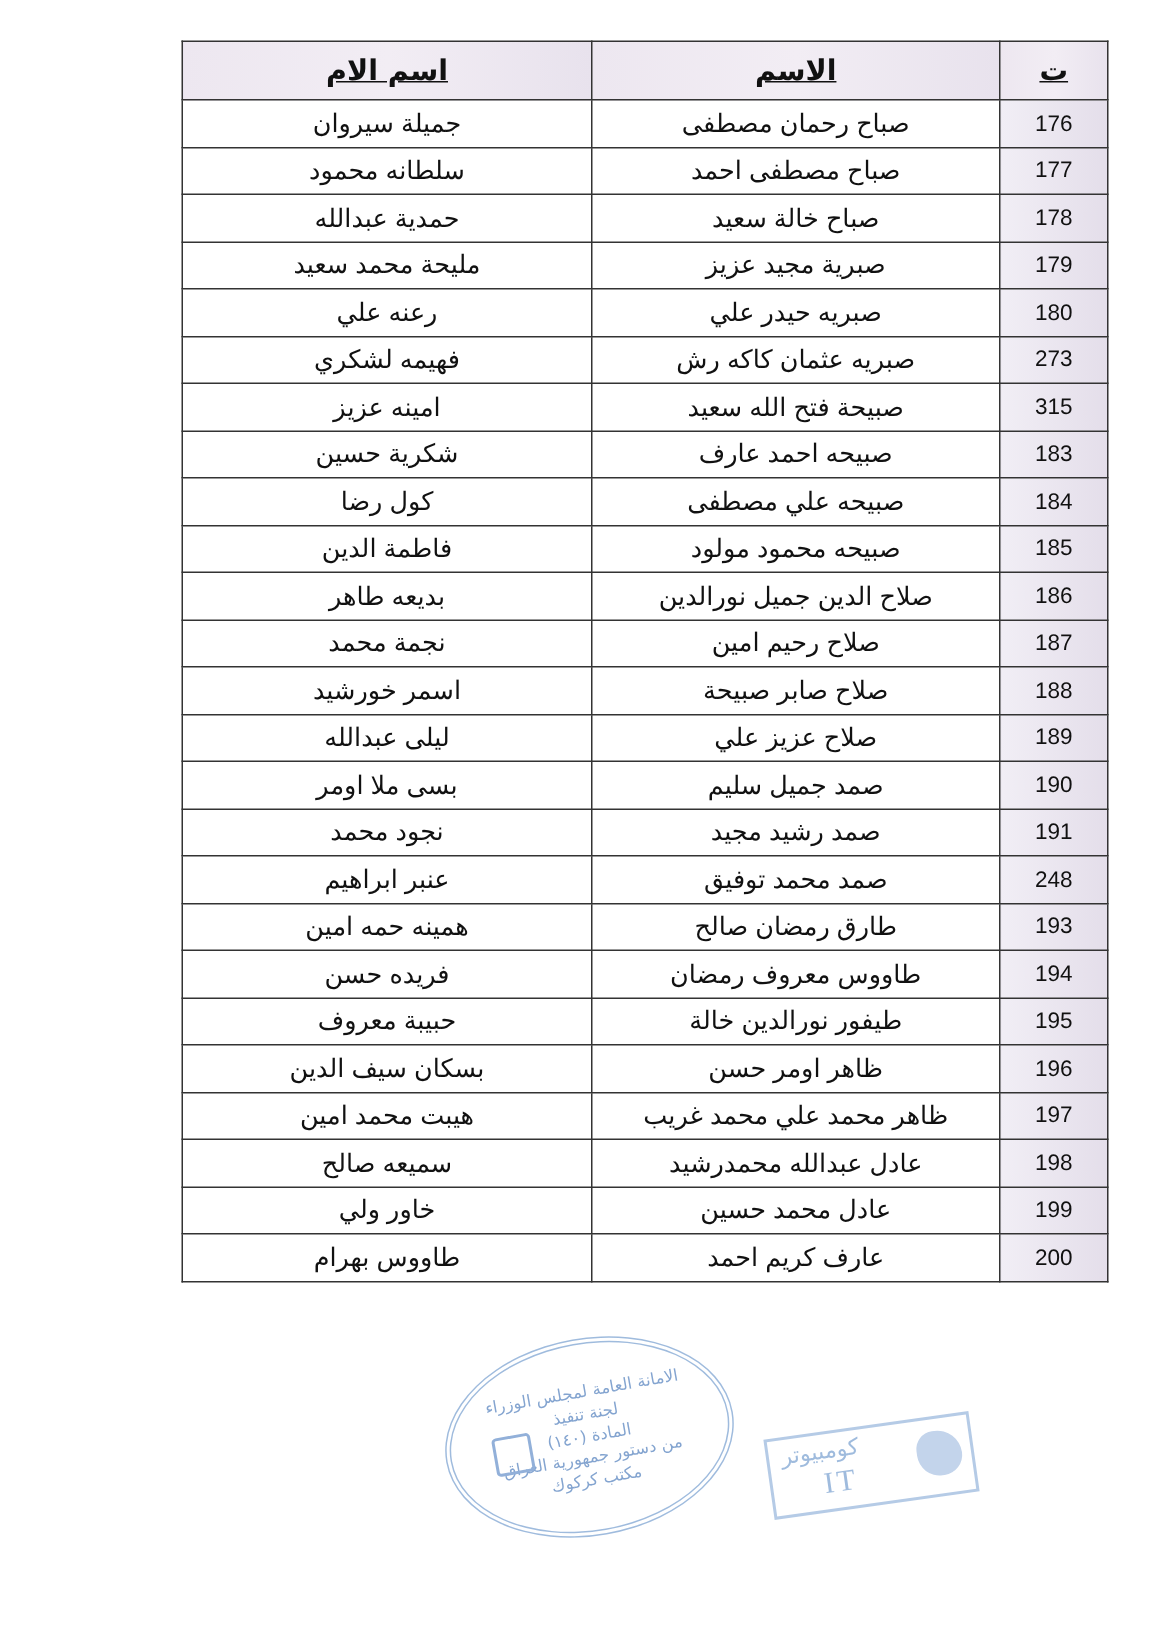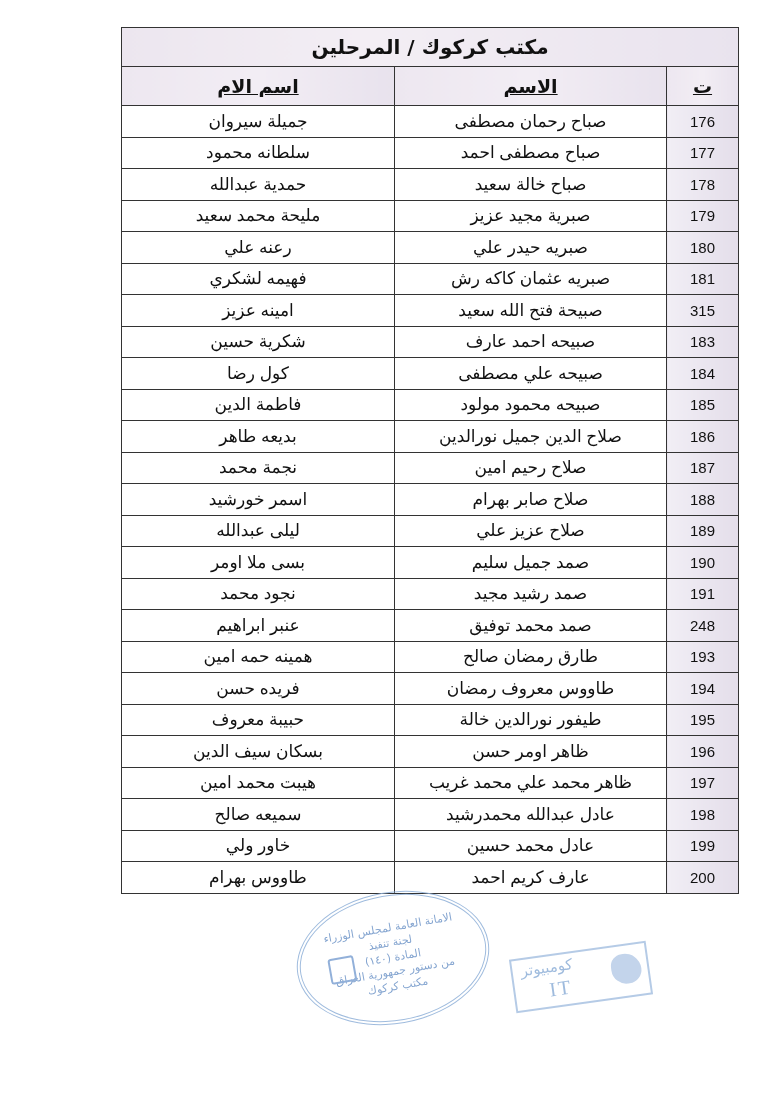--- a/index.html
+++ b/index.html
@@ -97,23 +97,20 @@
 <body>
 
 <div class="sheet">
   <table class="list">
     <colgroup>
       <col class="col-no">
       <col class="col-name">
       <col class="col-mother">
     </colgroup>
     <thead>
-      <tr class="title-row">
-        <th colspan="3">مكتب كركوك / المرحلين</th>
-      </tr>
       <tr class="head-row">
         <th>ت</th>
         <th>الاسم</th>
         <th>اسم الام</th>
       </tr>
     </thead>
     <tbody id="rows">
         <tr>
           <td class="no">176</td>
           <td class="name">صباح رحمان مصطفى</td>
@@ -133,21 +130,21 @@
           <td class="no">179</td>
           <td class="name">صبرية مجيد عزيز</td>
           <td class="mother">مليحة محمد سعيد</td>
         </tr>
         <tr>
           <td class="no">180</td>
           <td class="name">صبريه حيدر علي</td>
           <td class="mother">رعنه علي</td>
         </tr>
         <tr>
-          <td class="no">181</td>
+          <td class="no">273</td>
           <td class="name">صبريه عثمان كاكه رش</td>
           <td class="mother">فهيمه لشكري</td>
         </tr>
         <tr>
           <td class="no">315</td>
           <td class="name">صبيحة فتح الله سعيد</td>
           <td class="mother">امينه عزيز</td>
         </tr>
         <tr>
           <td class="no">183</td>
@@ -169,21 +166,21 @@
           <td class="name">صلاح الدين جميل نورالدين</td>
           <td class="mother">بديعه طاهر</td>
         </tr>
         <tr>
           <td class="no">187</td>
           <td class="name">صلاح رحيم امين</td>
           <td class="mother">نجمة محمد</td>
         </tr>
         <tr>
           <td class="no">188</td>
-          <td class="name">صلاح صابر بهرام</td>
+          <td class="name">صلاح صابر صبيحة</td>
           <td class="mother">اسمر خورشيد</td>
         </tr>
         <tr>
           <td class="no">189</td>
           <td class="name">صلاح عزيز علي</td>
           <td class="mother">ليلى عبدالله</td>
         </tr>
         <tr>
           <td class="no">190</td>
           <td class="name">صمد جميل سليم</td>

